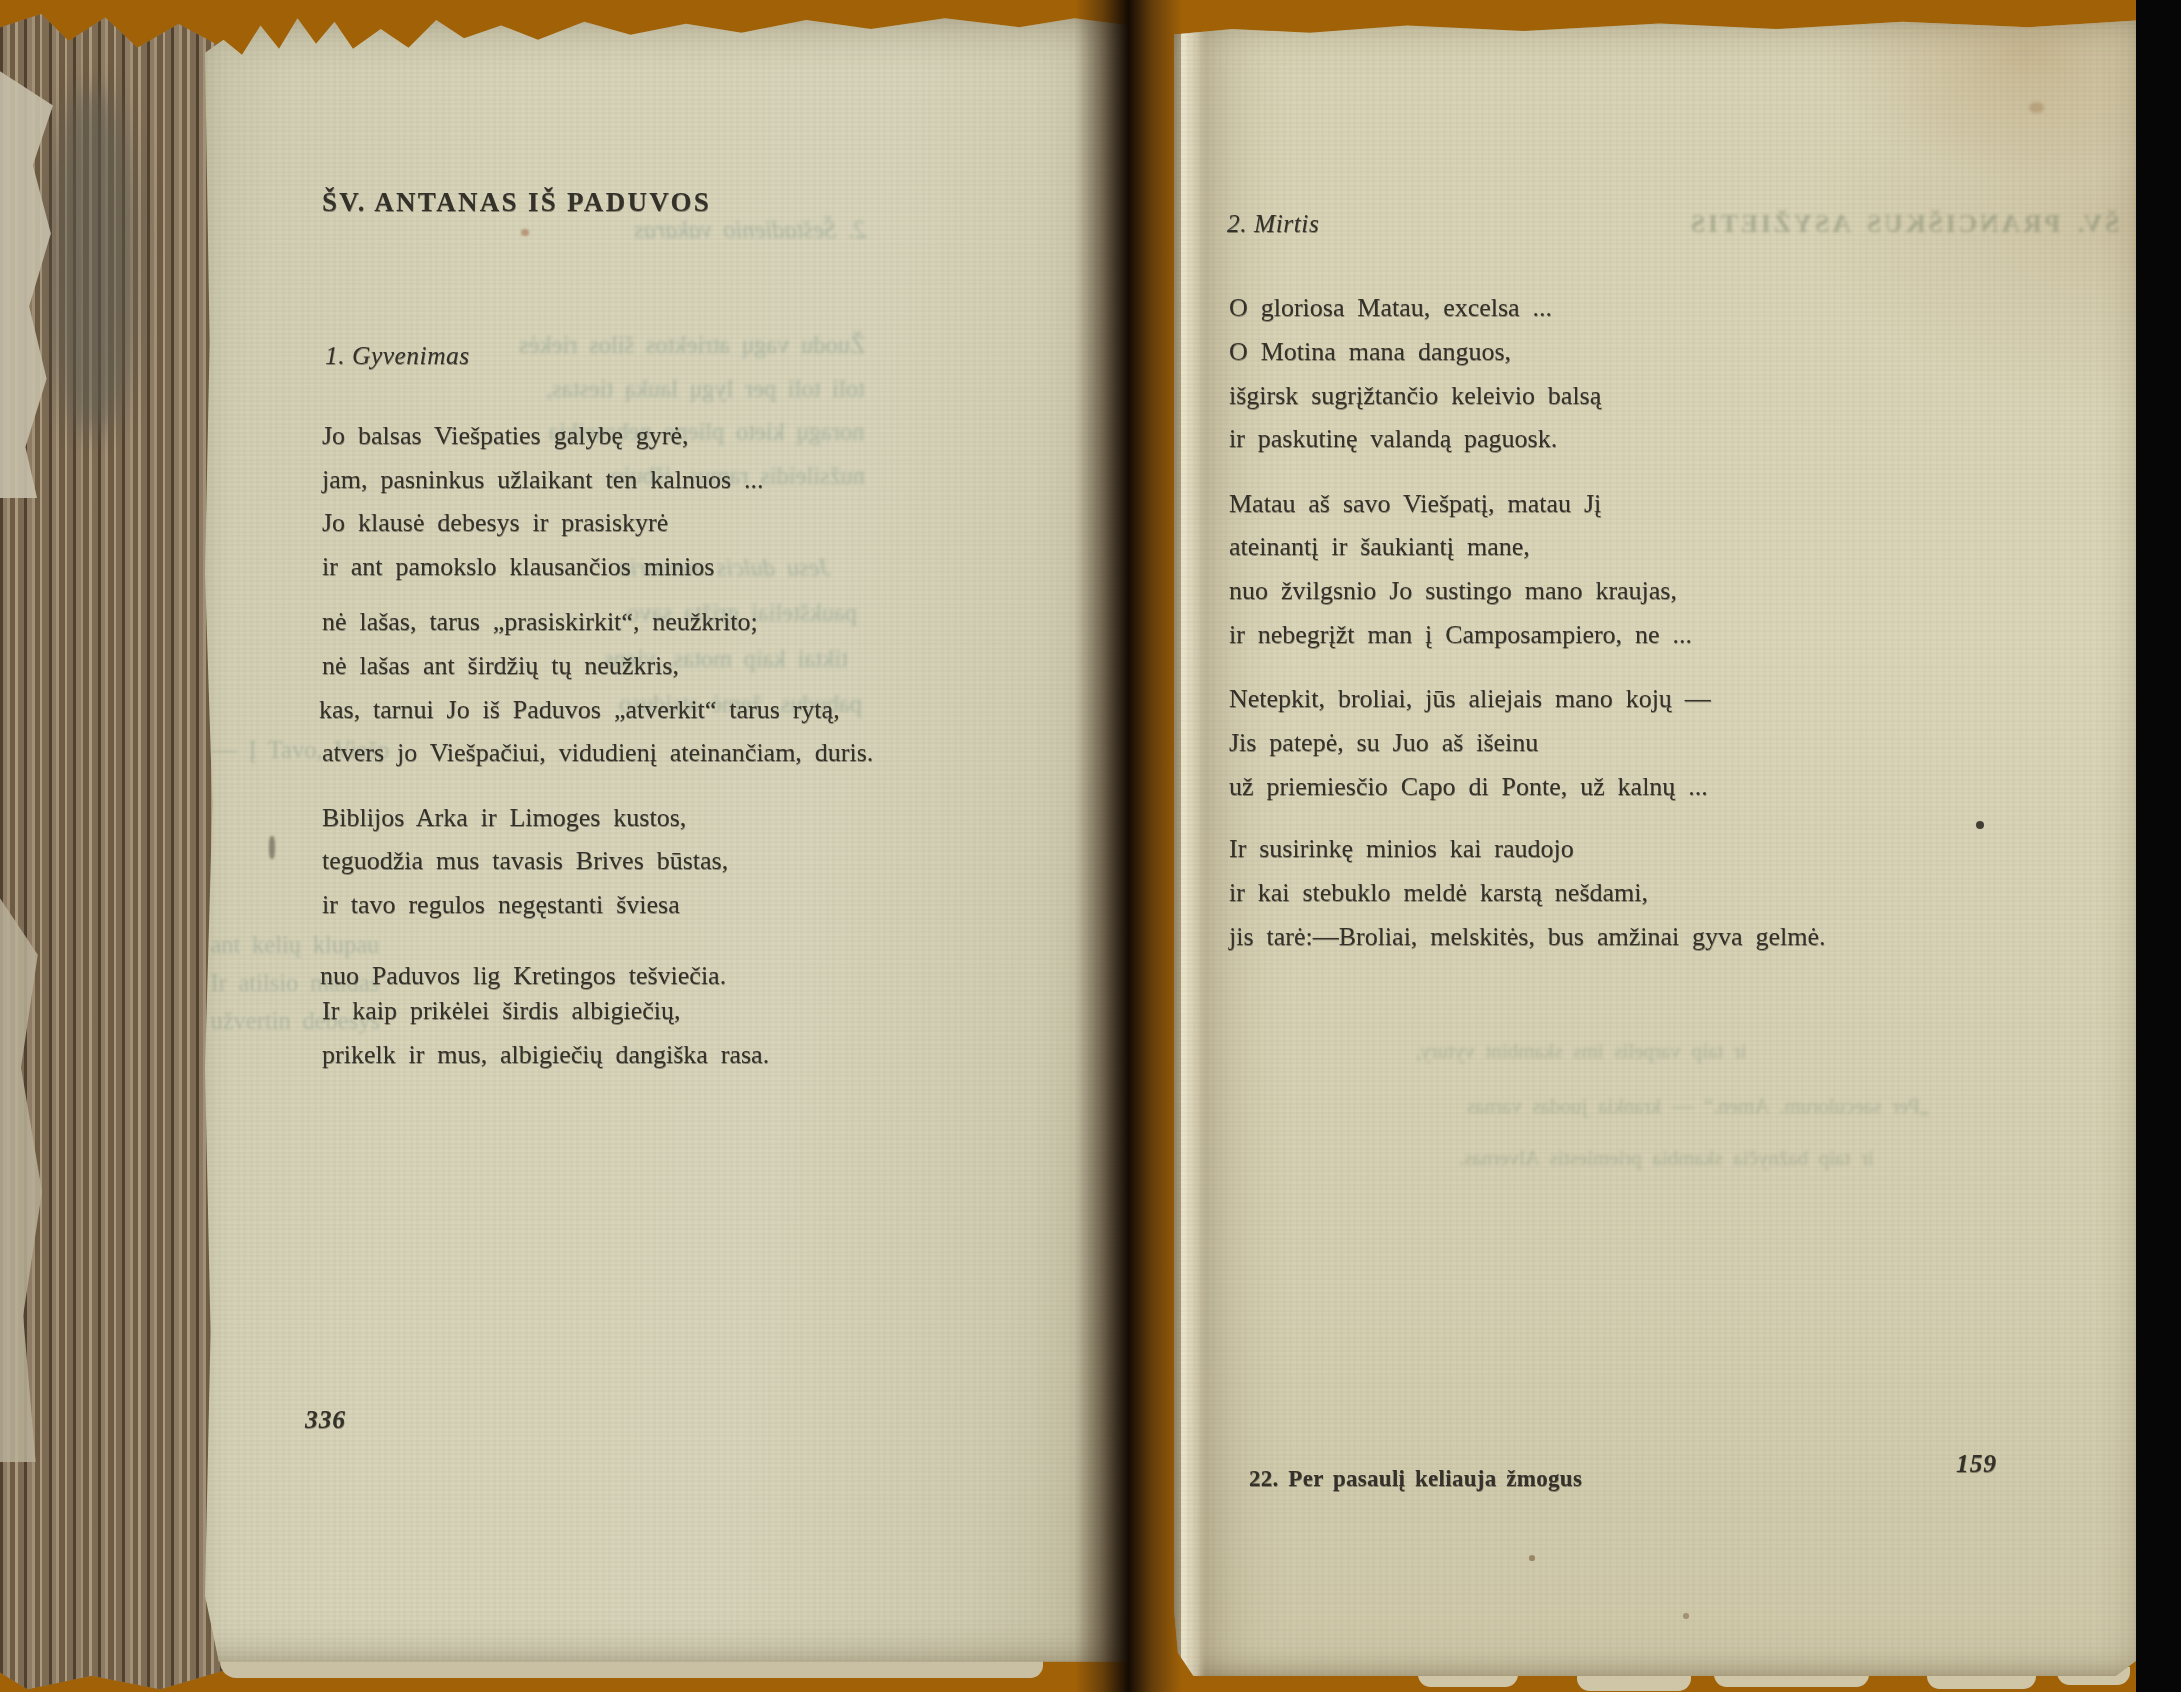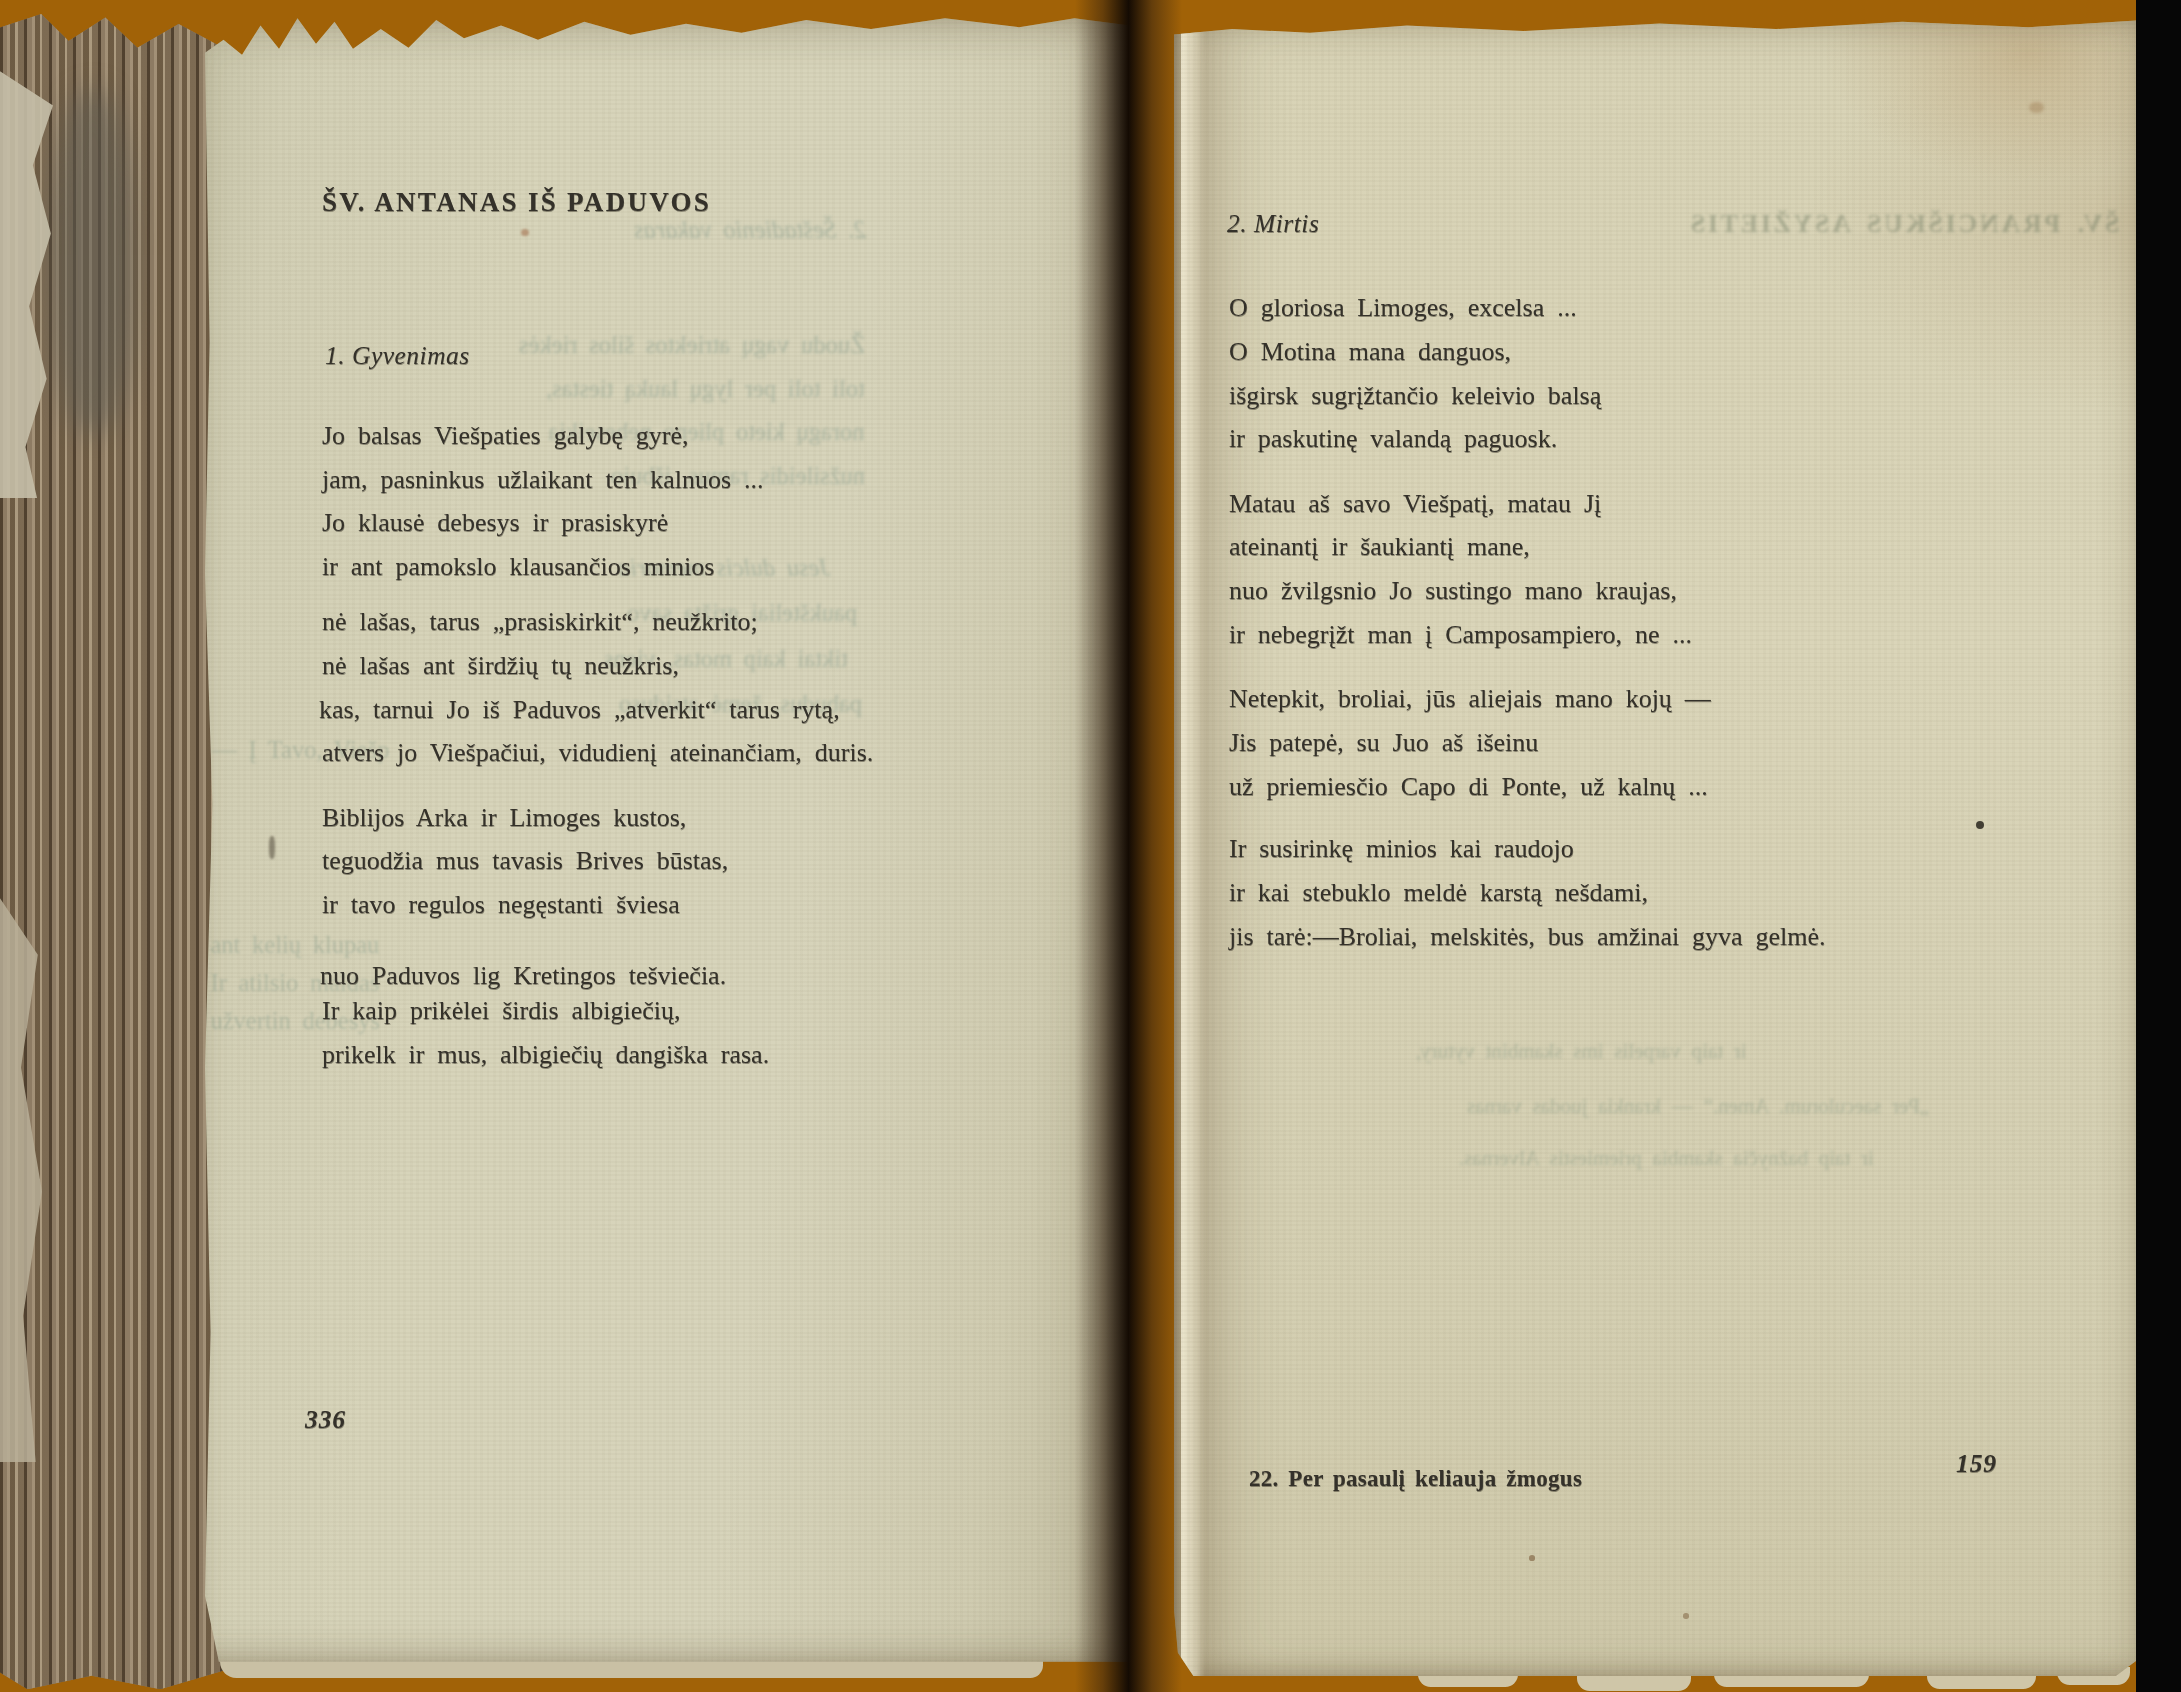--- a/index.html
+++ b/index.html
@@ -157,21 +157,21 @@
     <div class="grain"></div>
 
     <div class="ghost ghost-bold mir" style="right:25.5px;top:182px;">ŠV. PRANCIŠKUS ASYŽIETIS</div>
     <div class="ghost ghost-small mir" style="right:398px;top:1009px;">ir taip varpelis ims skambint vytury,</div>
     <div class="ghost ghost-small mir" style="right:216px;top:1064px;">„Per saeculorum. Amen.“ — krankia juodas varnas</div>
     <div class="ghost ghost-small mir" style="right:271px;top:1116px;">ir taip bažnyčia skambia priemiestis Alvernas.</div>
 
     <div class="print heading" style="left:53px;top:189px;">2. Mirtis</div>
 
     <div>
-      <div class="print pline" style="left:55px;top:266px;">O gloriosa Limoges, excelsa ...</div>
+      <div class="print pline" style="left:55px;top:266px;">O gloriosa Matau, excelsa ...</div>
       <div class="print pline" style="left:55px;top:310px;">O Motina mana danguos,</div>
       <div class="print pline" style="left:55px;top:354px;">išgirsk sugrįžtančio keleivio balsą</div>
       <div class="print pline" style="left:55px;top:397px;">ir paskutinę valandą paguosk.</div>
     </div>
     <div>
       <div class="print pline" style="left:55px;top:462px;">Matau aš savo Viešpatį, matau Jį</div>
       <div class="print pline" style="left:55px;top:505px;">ateinantį ir šaukiantį mane,</div>
       <div class="print pline" style="left:55px;top:549px;">nuo žvilgsnio Jo sustingo mano kraujas,</div>
       <div class="print pline" style="left:55px;top:593px;">ir nebegrįžt man į Camposampiero, ne ...</div>
     </div>

